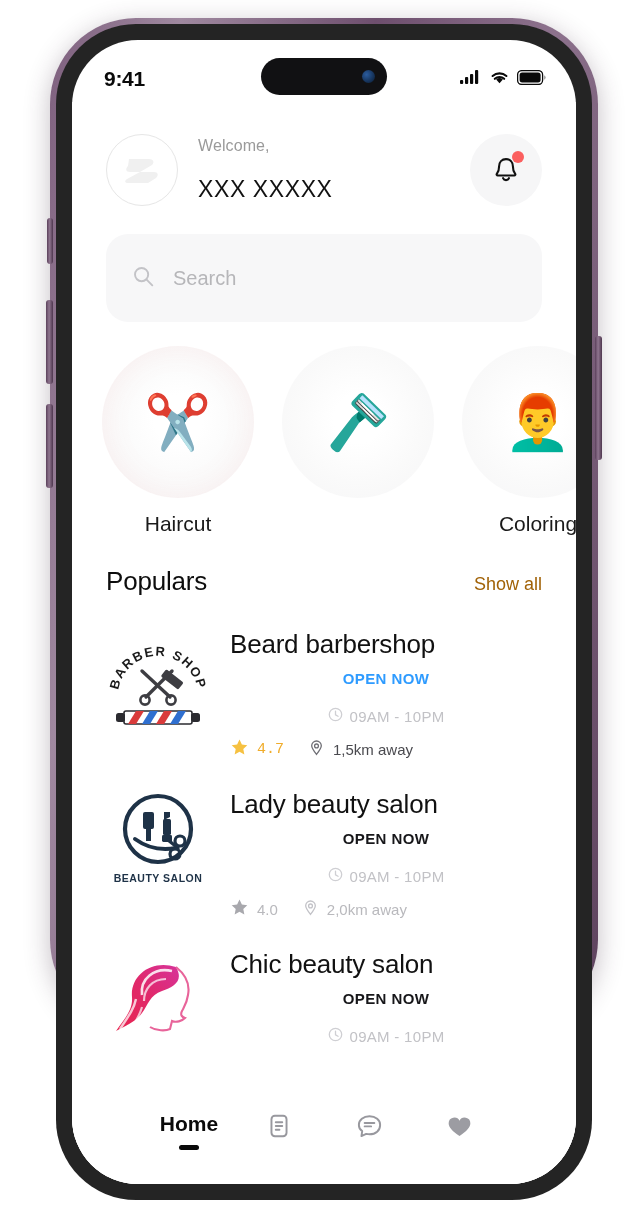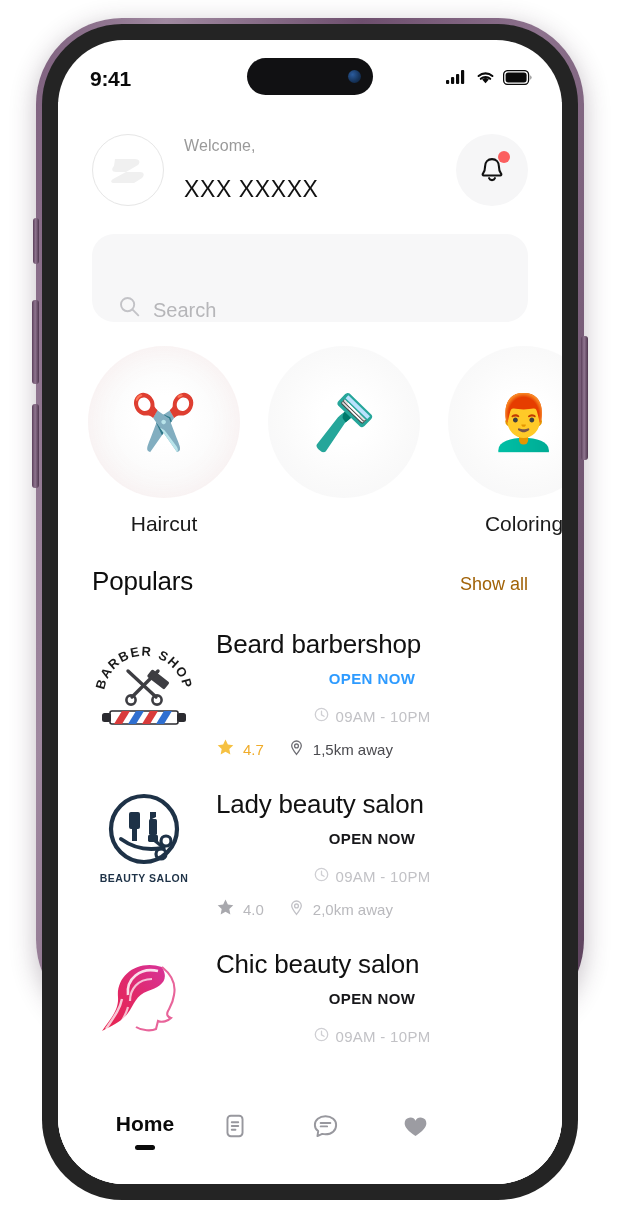--- a/index.html
+++ b/index.html
@@ -11,21 +11,21 @@
   }
   .stage {
     position: relative;
     width: 640px; height: 1224px;
     background: #ffffff;
   }
 
   
   .phone-outer {
     position: absolute;
-    left: 36px; top: 18px;
+    left: 50px; top: 18px;
     width: 548px; height: 1008px;
     border-radius: 86px;
     background: linear-gradient(100deg, #7d5f7d 0%, #a089a0 18%, #6e4f6e 45%, #8d728d 70%, #5d425d 100%);
     box-shadow: 0 6px 26px rgba(60,40,60,0.30);
   }
   .phone-bezel {
     position: absolute;
     left: 6px; top: 6px;
     width: 536px; height: 1176px;
     border-radius: 80px;
@@ -118,22 +118,22 @@
     width: 12px; height: 12px; border-radius: 50%;
     background: #fb5f5f;
   }
 
   
   .search {
     margin: 28px 34px 0 34px;
     height: 88px;
     background: #f7f7f8;
     border-radius: 22px;
-    display: flex; align-items: flex-end;
-    padding: 0 26px; gap: 12px;
+    display: flex; align-items: center;
+    padding: 0 26px; gap: 18px;
   }
   .search-placeholder {
     font-size: 20px; color: #b6b6b9; font-weight: 400;
   }
 
   
   .categories {
     display: flex; margin-top: 24px;
     padding-left: 30px;
     gap: 28px;
@@ -181,33 +181,33 @@
   .open-now.plain  { color: #17171a; }
   .hours {
     display: flex; align-items: center; gap: 7px;
     font-size: 15px; color: #c2c2c6; font-weight: 500; letter-spacing: 0.3px;
   }
   .listing-stats {
     display: flex; align-items: center; gap: 24px; margin-top: 13px;
   }
   .stat { display: flex; align-items: center; gap: 8px; }
   .stat-text { font-size: 15px; font-weight: 500; }
-  .rating-gold .stat-text { color: #f0ac2a; }
+  .rating-gold .stat-text { color: #f0ac2a; font-family: Liberation Mono, monospace; }
   .rating-gray .stat-text { color: #b9b9bd; }
   .dist-dark .stat-text { color: #4a4a4f; }
   .dist-gray .stat-text { color: #b9b9bd; }
 
   
   .bottomnav {
     position: absolute; left: 0; bottom: 0;
     width: 504px; height: 86px;
     background: #ffffff;
     display: flex; align-items: flex-start;
     padding: 14px 42px 0 42px;
-    justify-content: flex-start;
+    justify-content: center;
   }
   .nav-item {
     display: flex; flex-direction: column; align-items: center;
     gap: 9px; width: 90px;
   }
   .nav-label { font-size: 21px; font-weight: 700; color: #0a0a0a; }
   .nav-underline {
     width: 20px; height: 5px; border-radius: 3px; background: #0a0a0a;
   }
 </style>

